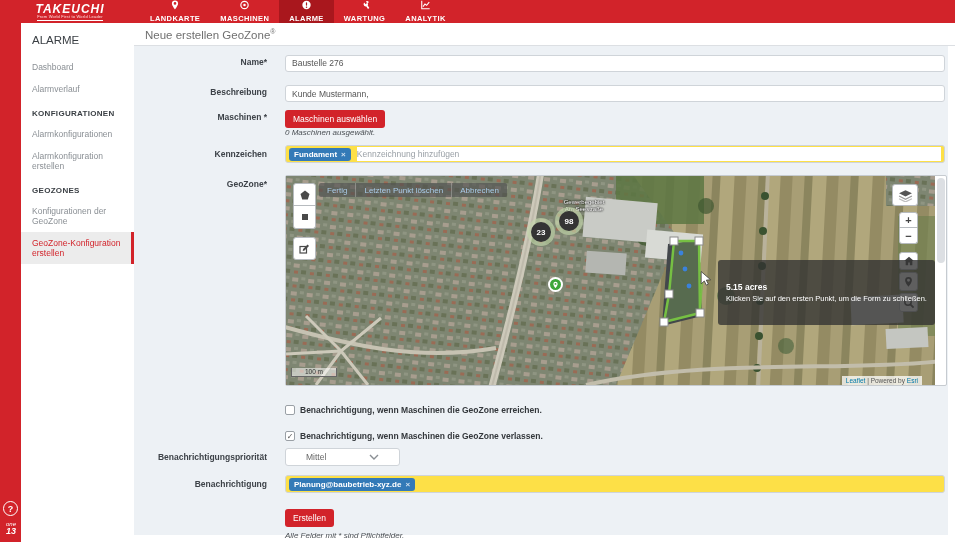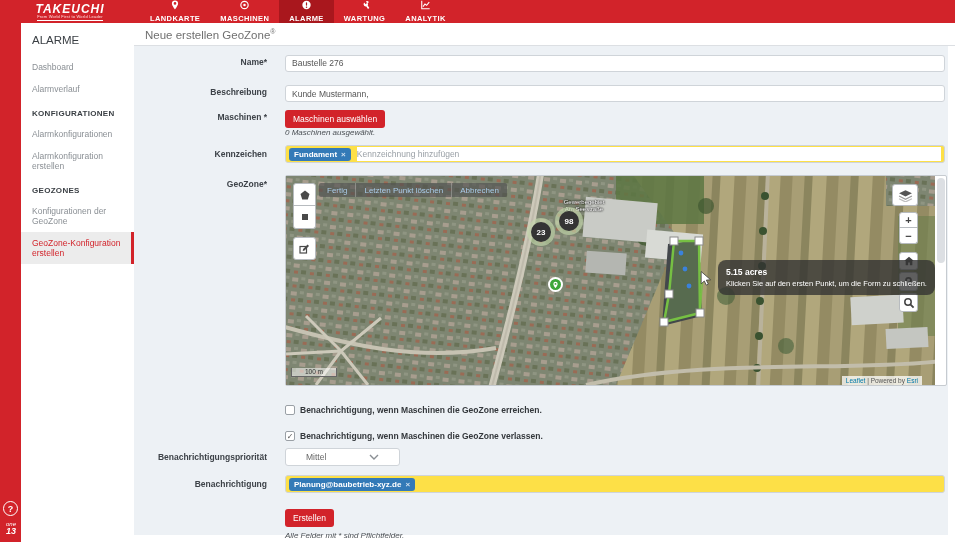--- a/index.html
+++ b/index.html
@@ -83,21 +83,21 @@
   .ctl-home { right:17px; top:76px; width:19px; height:18px; }
   .ctl-pin { right:17px; top:96px; width:19px; height:19px; }
   .ctl-search { right:17px; top:117px; width:19px; height:19px; }
 
   .cluster { position:absolute; border-radius:50%; background:rgba(195,215,170,.65); display:flex; align-items:center; justify-content:center; z-index:7; cursor:pointer; }
   .cluster .inner { border-radius:50%; background:#343434; color:#fff; font-size:8px; font-weight:bold; display:flex; align-items:center; justify-content:center; }
   .single-marker { position:absolute; width:15px; height:15px; border-radius:50%; background:#3da639; border:2px solid #fff; display:flex; align-items:center; justify-content:center; z-index:7; cursor:pointer; }
 
   .area-label { position:absolute; z-index:6; text-align:center; font-size:6px; color:#fff; line-height:7px; text-shadow:0 0 2px #000, 0 0 2px #000; white-space:nowrap; }
 
-  .map-tooltip { position:absolute; left:432px; top:84px; background:rgba(50,50,50,.78); border-radius:8px; color:#fff; padding:7px 8px; z-index:9; white-space:nowrap; }
+  .map-tooltip { position:absolute; left:432px; top:84px; background:rgba(50,50,50,.78); border-radius:3px; color:#fff; padding:22px 8px; z-index:9; white-space:nowrap; }
   .map-tooltip .l1 { font-size:8.5px; font-weight:bold; }
   .map-tooltip .l2 { font-size:7.5px; margin-top:2px; }
   .cursor-arrow { position:absolute; left:414px; top:95px; z-index:10; }
 
   .map-scale { position:absolute; left:5px; bottom:8px; z-index:8; width:46px; font-size:6.5px; color:#333; text-align:center; background:rgba(255,255,255,.55); border:1.5px solid #666; border-top:none; line-height:8px; }
   .map-attrib { position:absolute; right:13px; bottom:0; z-index:8; background:rgba(255,255,255,.75); font-size:6.5px; color:#555; padding:1px 4px; white-space:nowrap; }
   .map-attrib .lnk { color:#0078a8; cursor:pointer; }
 
   .footnote { font-size:8px; font-style:italic; color:#4a4f54; }
 </style>

